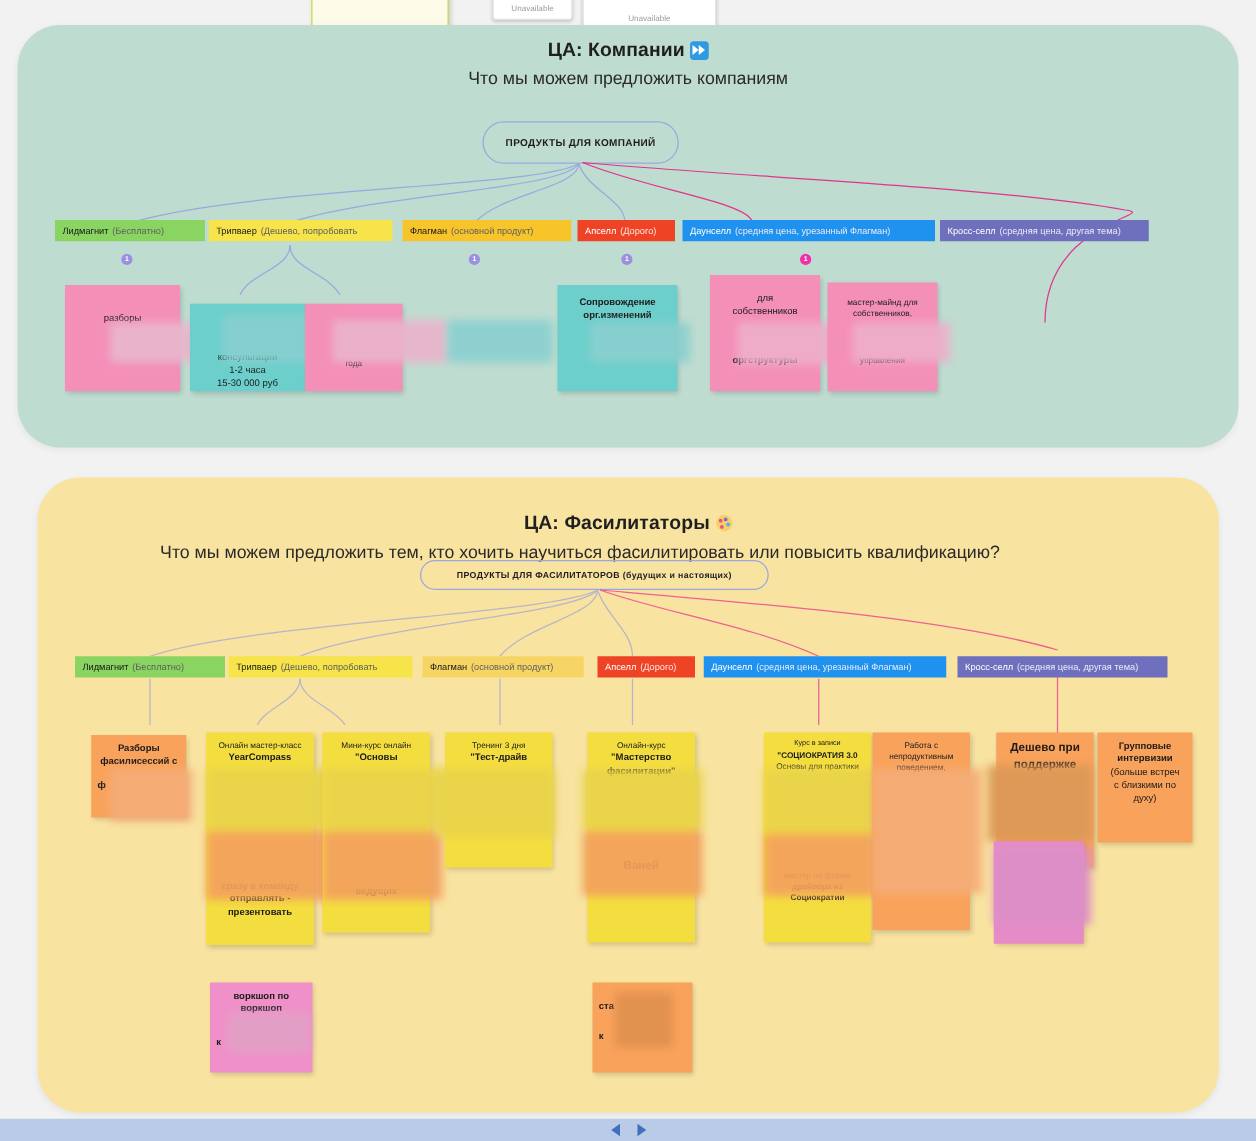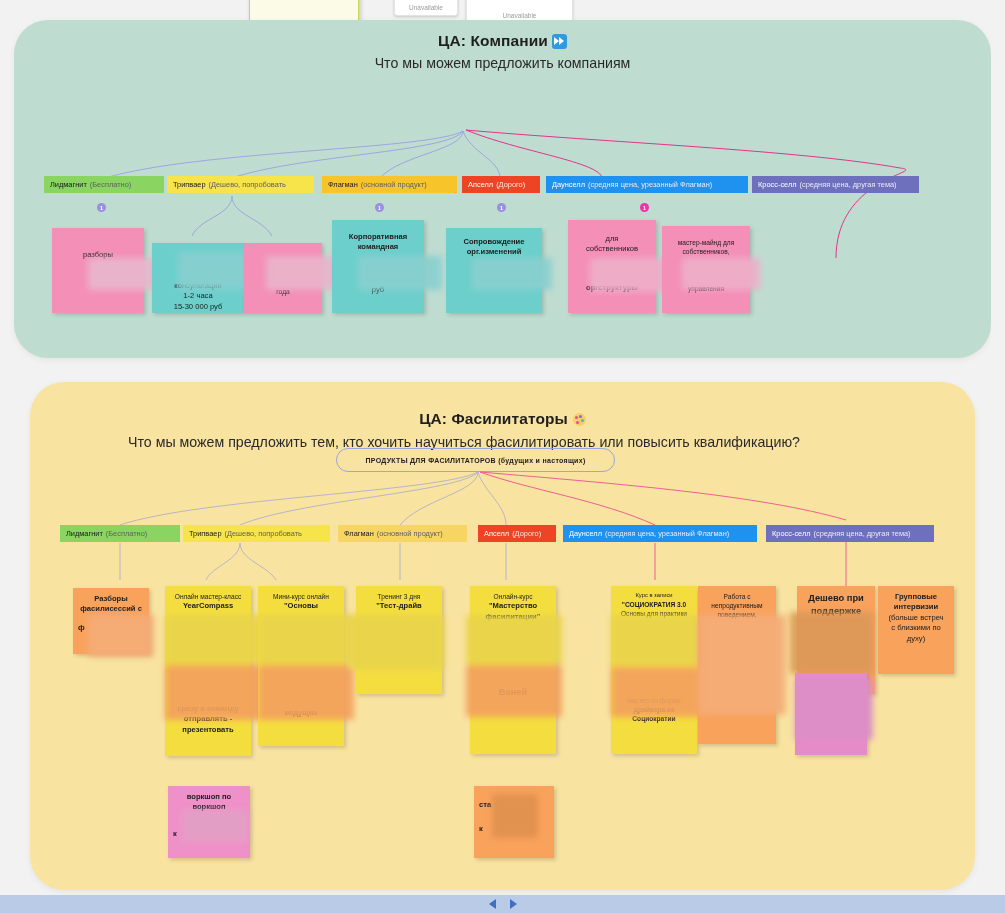--- a/index.html
+++ b/index.html
@@ -90,20 +90,23 @@
     <div class="unav">Unavailable</div>
   </div>
 
   <div class="panel green"></div>
 
   <div style="position:absolute;left:14px;top:32px;width:977px;" class="ttl">
     <span>ЦА: Компании</span><span class="ff-emoji"></span>
   </div>
   <div style="position:absolute;left:14px;top:55px;width:977px;" class="sub">Что мы можем предложить компаниям</div>
 
+  <div class="rootnode" style="left:386px;top:97px;width:155px;height:32px;">
+    <span>ПРОДУКТЫ ДЛЯ КОМПАНИЙ</span>
+  </div>
 
   <svg class="links">
     <g fill="none" stroke="#9aa8df" stroke-width="1">
       <path d="M463,131 C430,150 200,150 105,178"></path>
       <path d="M463,131 C450,152 300,155 232,178"></path>
       <path d="M463,131 C463,150 400,155 380,178"></path>
       <path d="M463,131 C470,152 500,160 500,178"></path>
 
       <path d="M232,196 C232,215 200,218 192,236"></path>
       <path d="M232,196 C232,215 262,218 272,236"></path>
@@ -158,25 +161,20 @@
     <span class="ln">1-2 часа</span>
     <span class="ln">15-30 000 руб</span>
   </div>
   <div class="redact" style="left:178px;top:252px;width:86px;height:38px;background:#88cfd0;"></div>
 
   <div class="note" style="left:244px;top:243px;width:78px;height:70px;background:#f48fb8;">
     <span class="ln sm" style="margin-top:38px;">года</span>
   </div>
   <div class="redact" style="left:266px;top:256px;width:92px;height:34px;background:#eab4cb;"></div>
 
-  <div class="note" style="left:332px;top:220px;width:92px;height:93px;background:#6ccfcb;">
-    <span class="ln b" style="margin-top:6px;">Корпоративная</span>
-    <span class="ln b">командная</span>
-    <span class="ln" style="margin-top:32px;">руб</span>
-  </div>
   <div class="redact" style="left:358px;top:256px;width:84px;height:34px;background:#8ad0d0;"></div>
 
   <div class="note" style="left:446px;top:228px;width:96px;height:85px;background:#6ccfcb;">
     <span class="ln b" style="margin-top:3px;">Сопровождение</span>
     <span class="ln b">орг.изменений</span>
   </div>
   <div class="redact" style="left:472px;top:258px;width:80px;height:32px;background:#8ad0d0;"></div>
 
   <div class="note" style="left:568px;top:220px;width:88px;height:93px;background:#f48fb8;">
     <span class="ln" style="margin-top:8px;">для</span>

